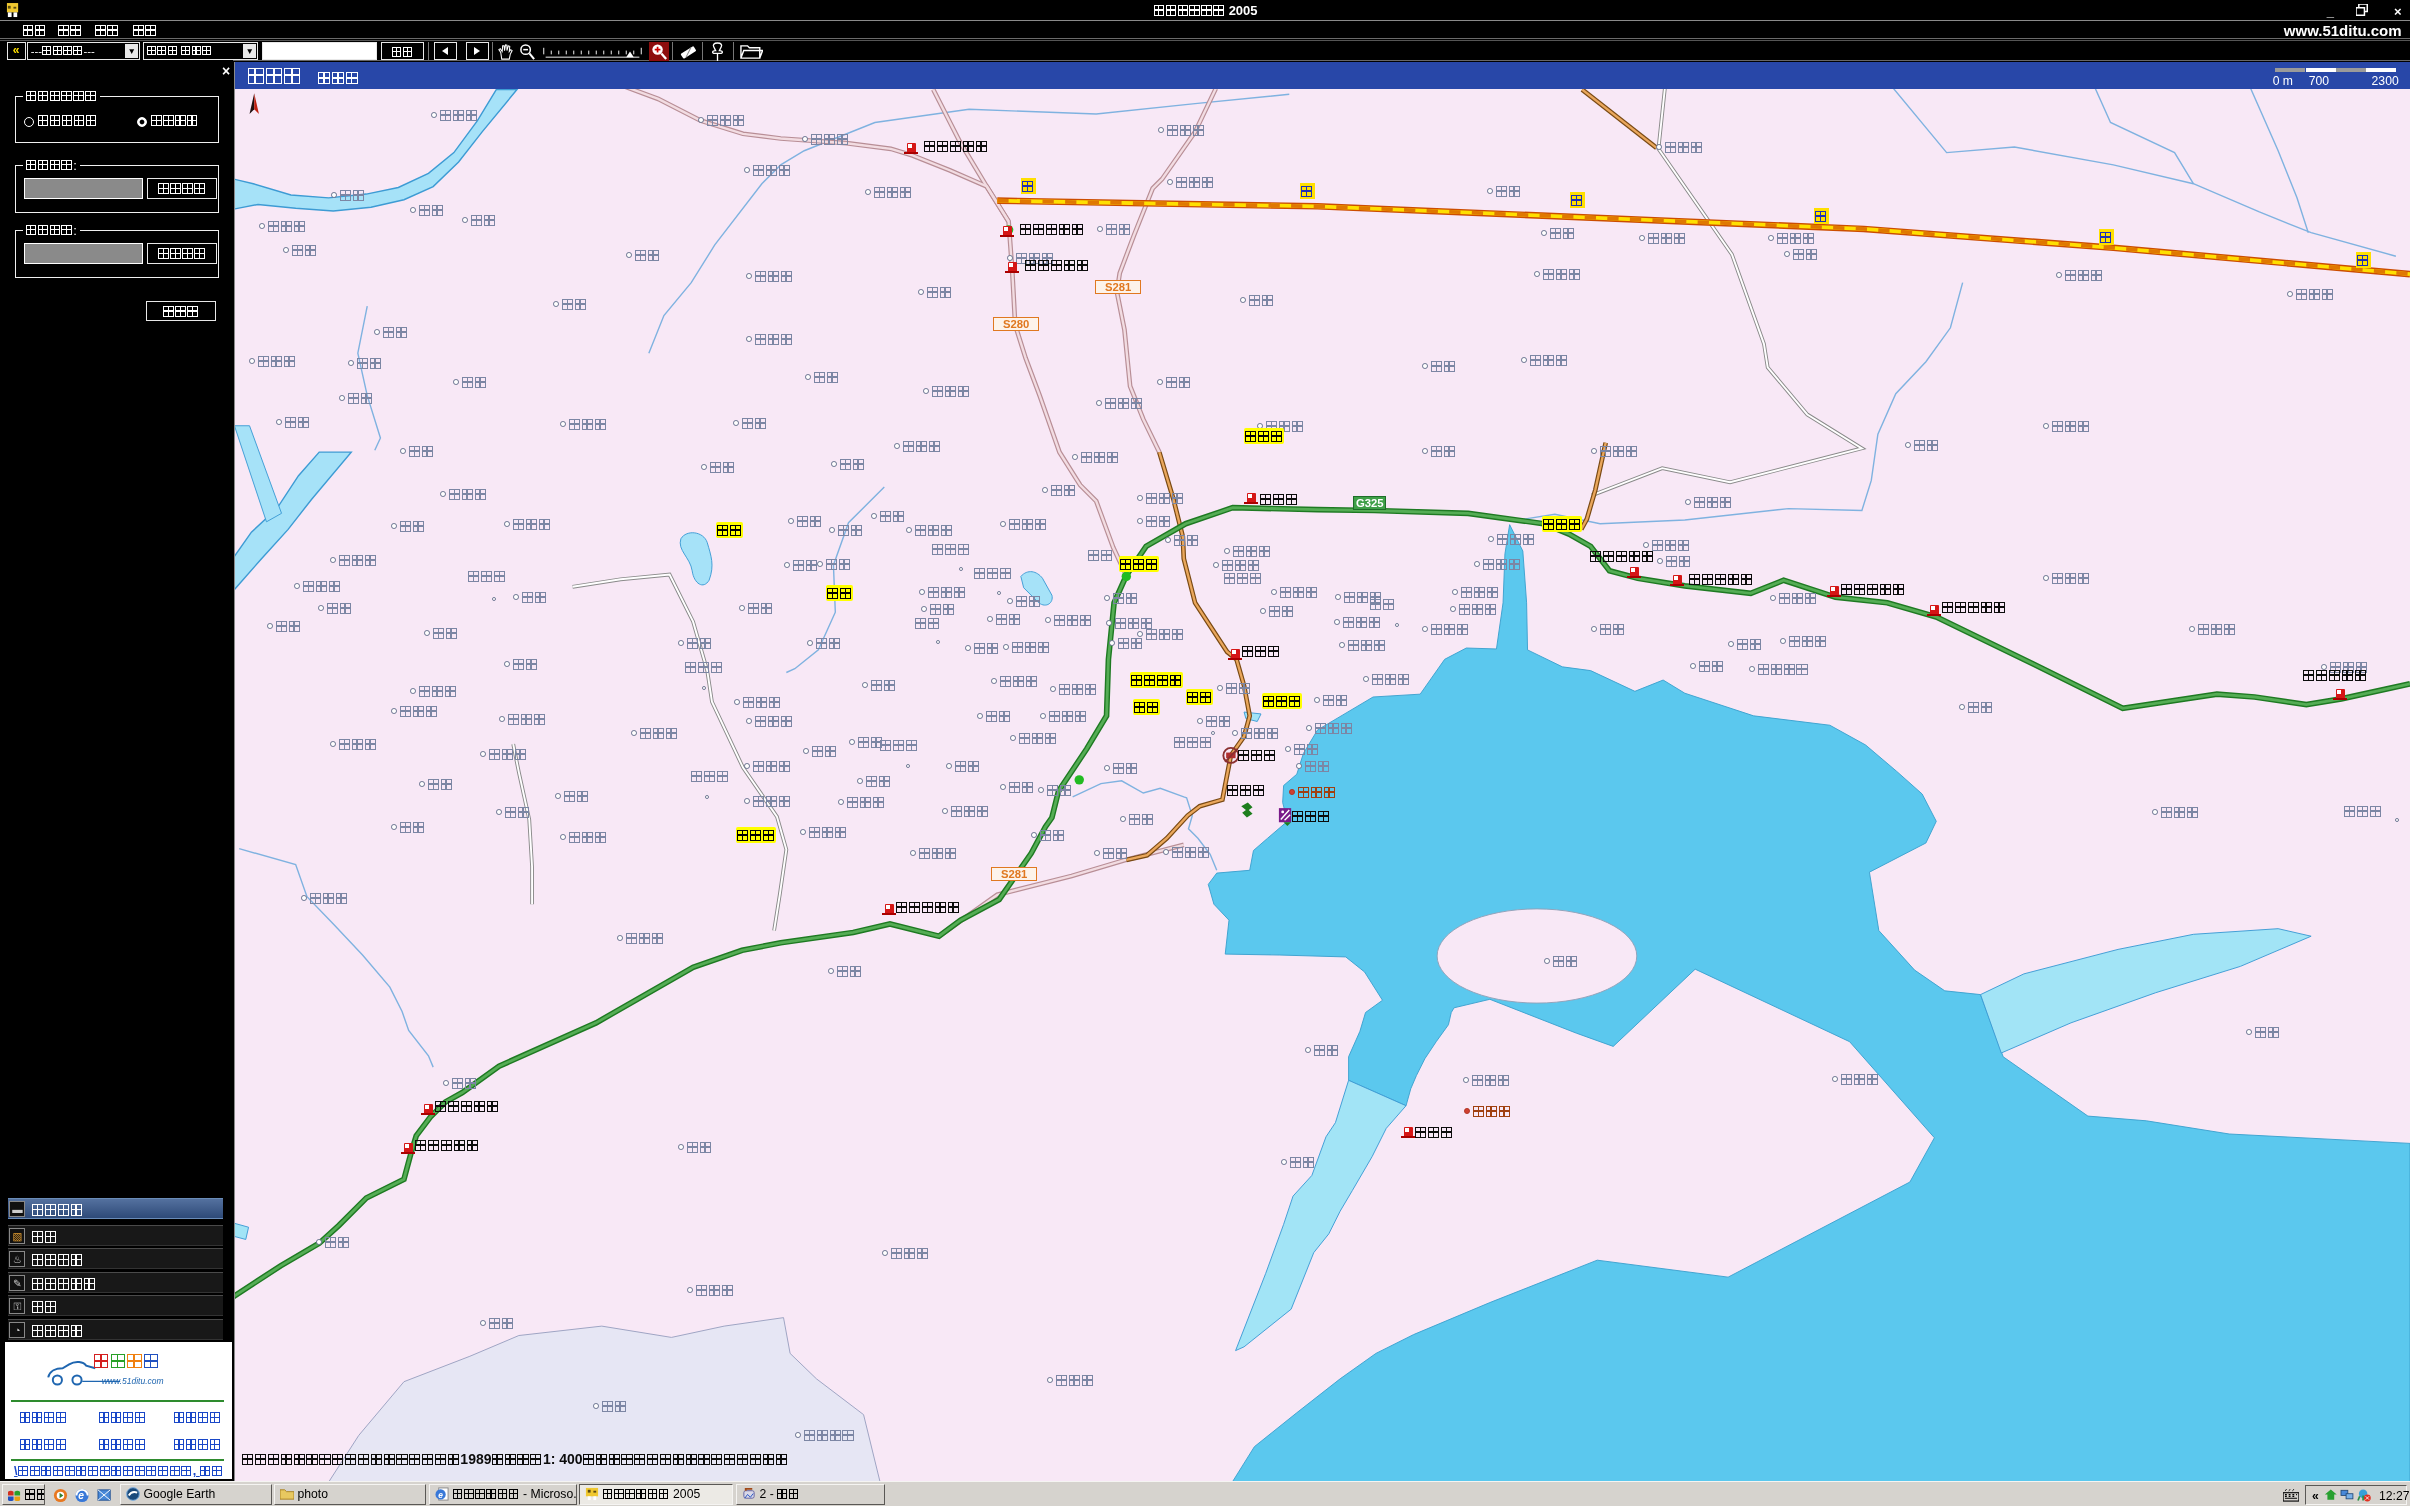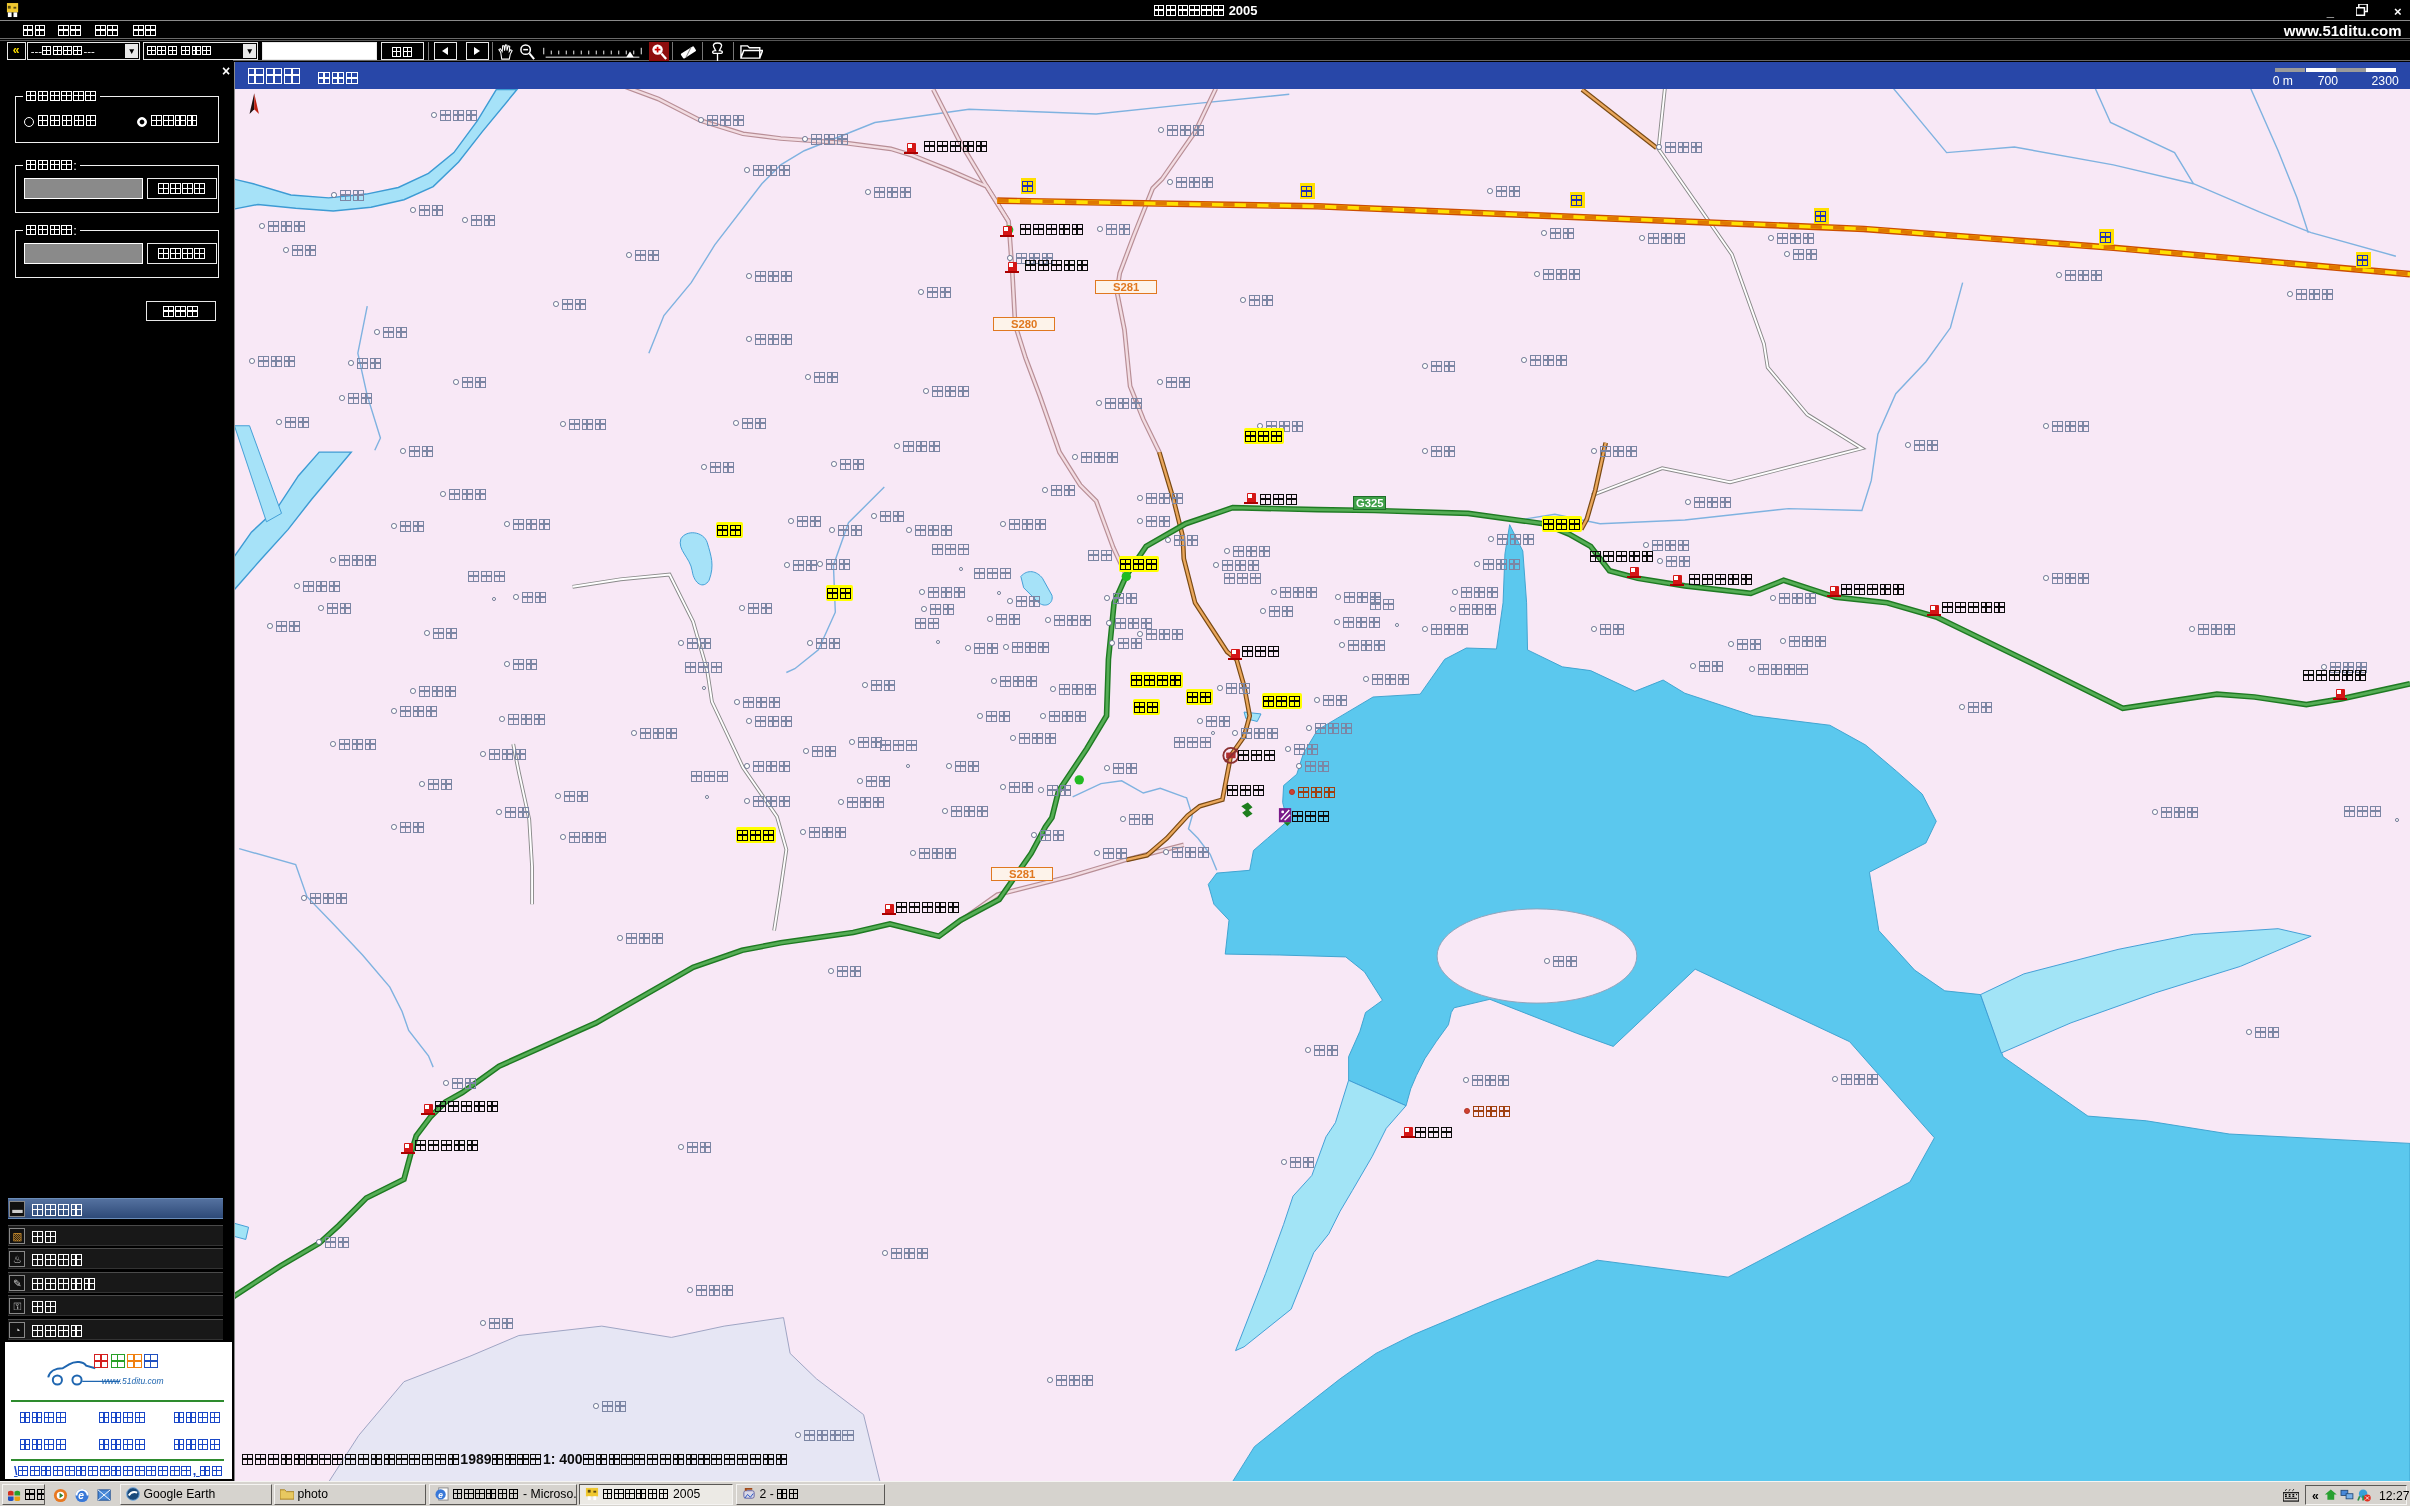--- a/index.html
+++ b/index.html
@@ -44,21 +44,21 @@
 .P{position:absolute;color:#0c0c0c;font-size:14px;white-space:nowrap}
 .G{position:absolute;color:#7c86a4;font-size:14px;white-space:nowrap}
 .Y{position:absolute;color:#000;font-size:14px;font-weight:bold;background:#ffff00;white-space:nowrap;padding:0 0.9px;border-radius:1.9px}
 .O{position:absolute;color:#a04010;font-size:14px;white-space:nowrap}
 .O::before{content:"";display:inline-block;width:3.8px;height:3.8px;border:0.9px solid #b03020;border-radius:50%;background:#d04030;margin-right:2.8px;vertical-align:1.9px}
 .dot{position:absolute;width:3.8px;height:3.8px;border:0.9px solid #6a7390;border-radius:50%;background:#fff}
 .gas{position:absolute;width:8.5px;height:10.4px;background:#d51616;border-radius:0.9px}
 .gas::before{content:"";position:absolute;left:1.4px;top:1.4px;width:3.8px;height:3.8px;background:#fff}
 .gas::after{content:"";position:absolute;left:-2.8px;bottom:-0.9px;width:14px;height:1.9px;background:#a00}
 .hw{position:absolute;color:#2030b8;font-size:14px;font-weight:bold;background:#ffe000;padding:0 0.9px}
-.badge{position:absolute;color:#e07820;font-size:11.3px;background:#fdf3ea;border:0.9px solid #e07820;padding:0 17px;white-space:nowrap}
+.badge{position:absolute;color:#e07820;font-size:11.3px;background:#fdf3ea;border:0.9px solid #e07820;padding:0 9px;white-space:nowrap}
 .gbadge{position:absolute;color:#fff;font-size:11.3px;background:#3fa048;border:0.9px solid #1e6e28;padding:0 1.9px;white-space:nowrap}
 
 #taskbar{position:absolute;left:0;top:1481px;width:2411px;height:25.4px;background:#d6d3ce;border-top:0.9px solid #f5f4f2}
 .tbtn{position:absolute;top:1.9px;height:21px;background:#d6d3ce;border:0.9px solid;border-color:#f5f4f2 #5a5855 #5a5855 #f5f4f2;font-size:12.2px;color:#000;white-space:nowrap;overflow:hidden}
 .tico{display:inline-block;width:14px;height:14px;vertical-align:-2.8px;margin:0 3.8px 0 2.8px}
 </style></head>
 <body class="zh">
 <div id="root">
 
 <div id="titlebar">
@@ -213,21 +213,21 @@
 </div>
 
 <div id="maphead">
   <span class="abs zh" style="left:12.2px;top:2.8px;font-size:20px;font-weight:bold"><i></i><i></i><i></i></span>
   <span class="abs zh" style="left:83px;top:7.5px;font-size:15px"><i></i><i></i><i></i></span>
   <div class="abs" style="right:105px;top:5.6px;width:30px;height:4.7px;background:#9a9a9a"></div>
   <div class="abs" style="right:74px;top:5.6px;width:30px;height:4.7px;background:#fff"></div>
   <div class="abs" style="right:44px;top:5.6px;width:30px;height:4.7px;background:#9a9a9a"></div>
   <div class="abs" style="right:14px;top:5.6px;width:30px;height:4.7px;background:#fff"></div>
   <span class="abs" style="right:117px;top:12.2px;font-size:12.2px">0 m</span>
-  <span class="abs" style="right:72px;top:12.2px;font-size:12.2px">700</span>
+  <span class="abs" style="right:81px;top:12.2px;font-size:12.2px">700</span>
   <span class="abs" style="right:11.3px;top:12.2px;font-size:12.2px">2300</span>
 </div>
 
 <div id="map">
  <div id="world">
  <svg width="2411" height="1507" viewBox="0 0 2560 1600" style="position:absolute;left:0;top:0">
   <g fill="none">
 
   <path d="M1604,557 L1618,585 1622,640 1623,690 1660,708 1690,712 1737,734 1767,722 1790,736 1863,760 1944,770 1982,791 2015,819 2042,843 2057,872 2046,895 1986,926 1996,988 2034,1030 2066,1052 2104,1056 2128,1122 2218,1185 2280,1190 2368,1204 2560,1214 L2560,1600 L1293,1600 L1333,1536 1378,1500 1424,1464 1462,1437 1502,1417 1583,1383 1697,1338 1836,1356 2029,1255 2055,1208 1965,1106 1801,1029 1714,1111 1675,1097 1583,1061 1545,1070 1542,1075 1539,1088 1526,1106 1514,1124 1505,1142 1499,1156 1494,1174 1433,1147 1433,1122 1445,1095 1451,1075 1469,1062 1450,1032 1430,1016 1360,1014 1302,1013 1306,977 1290,960 1284,939 1293,927 1328,924 1332,903 1347,890 1368,872 1363,852 1364,834 1378,822 1385,800 1400,775 1427,759 1459,740 1509,737 1535,700 1558,688 1590,689 1597,640 1599,588 Z" fill="#5bc8ee" stroke="#3da2cf"></path>
 

